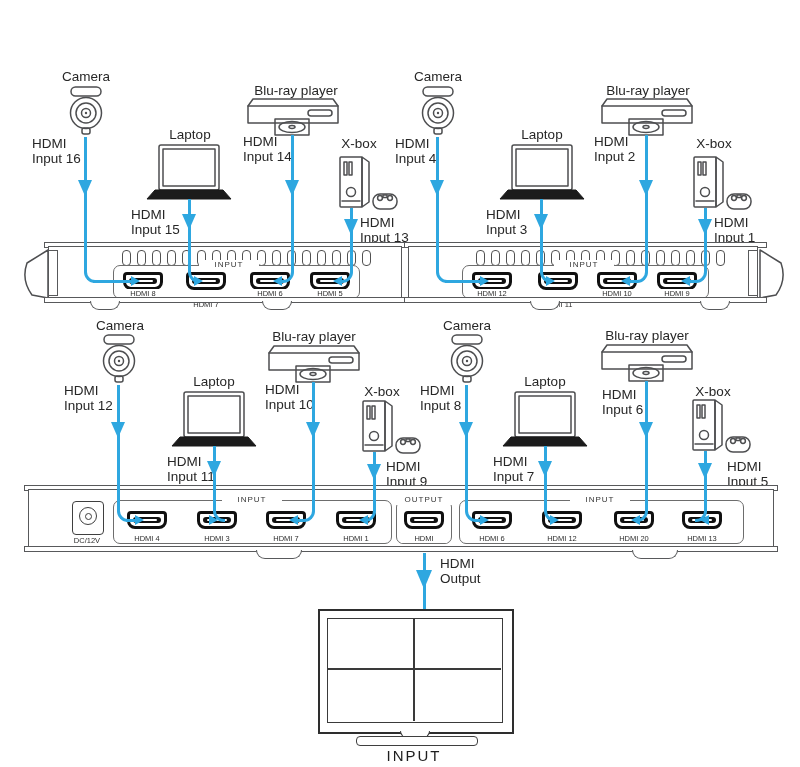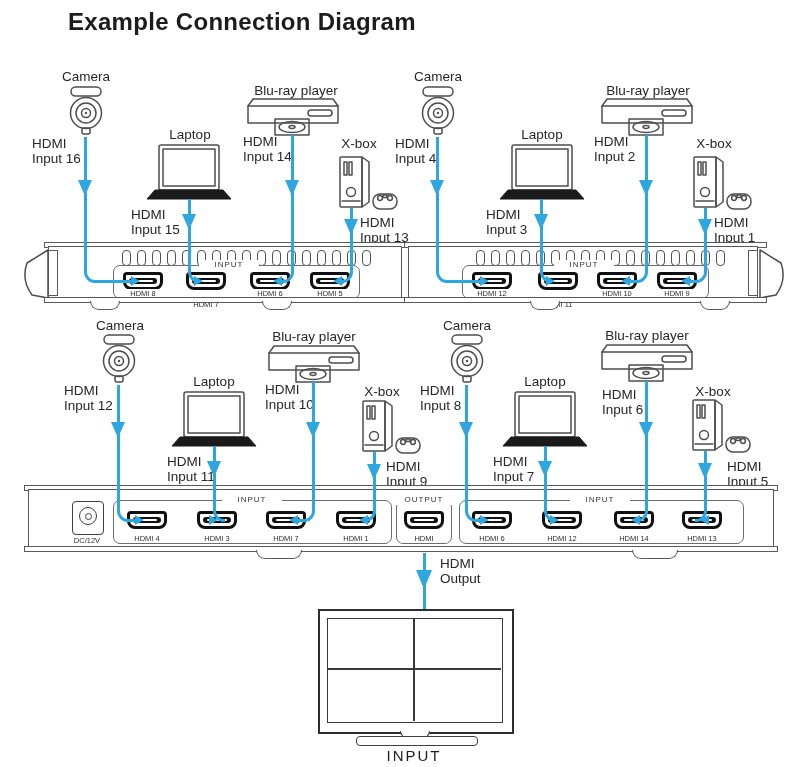--- a/index.html
+++ b/index.html
@@ -79,21 +79,20 @@
         <circle class="ln" cx="15" cy="38" r="4.5"></circle>
         <line class="ln" x1="6" y1="47" x2="24" y2="47"></line>
         <rect class="ln" x="37" y="40" width="24" height="15" rx="7" fill="#fff"></rect>
         <circle class="ln" cx="44" cy="44" r="2.4"></circle>
         <circle class="ln" cx="54" cy="44" r="2.4"></circle>
         <rect class="ln" x="47" y="41" width="4" height="2.5"></rect>
       </g>
     </defs>
   </svg>
 
-  <div class="abs title" style="left:68px;top:8px">Example Connection Diagram</div>
 
   <div class="abs dev-label" style="left:56px;top:69px;width:60px">Camera</div>
   <svg class="abs" style="left:67px;top:85px" width="38" height="58">
       <use href="#sym-camera"></use>
     </svg>
   <div class="abs input-label" style="left:32px;top:136px">HDMI
 Input 16</div>
 
   <div class="abs dev-label" style="left:160px;top:127px;width:60px">Laptop</div>
   <svg class="abs" style="left:146px;top:144px" width="86" height="58">
@@ -303,21 +302,21 @@
   <div class="abs port-label" style="left:401px;top:534px;width:46px">HDMI</div>
 
   <div class="abs group-box" style="left:459px;top:500px;width:283px;height:42px"></div>
   <div class="abs sec-label" style="left:570px;top:495px;width:60px">INPUT</div>
   <div class="hdmi-port" style="left:472px;top:511px"></div>
   <div class="hdmi-port" style="left:542px;top:511px"></div>
   <div class="hdmi-port" style="left:614px;top:511px"></div>
   <div class="hdmi-port" style="left:682px;top:511px"></div>
   <div class="abs port-label" style="left:469px;top:534px;width:46px">HDMI 6</div>
   <div class="abs port-label" style="left:539px;top:534px;width:46px">HDMI 12</div>
-  <div class="abs port-label" style="left:611px;top:534px;width:46px">HDMI 14</div>
+  <div class="abs port-label" style="left:611px;top:534px;width:46px">HDMI 20</div>
   <div class="abs port-label" style="left:679px;top:534px;width:46px">HDMI 13</div>
 
   <div class="abs lip" style="left:24px;top:546px;width:752px"></div>
   <div class="abs foot" style="left:256px;top:550px;width:44px"></div>
   <div class="abs foot" style="left:632px;top:550px;width:44px"></div>
 
   <div class="abs input-label" style="left:440px;top:556px">HDMI
 Output</div>
 
   <div class="abs tv-outer" style="left:318px;top:609px;width:192px;height:121px"></div>

